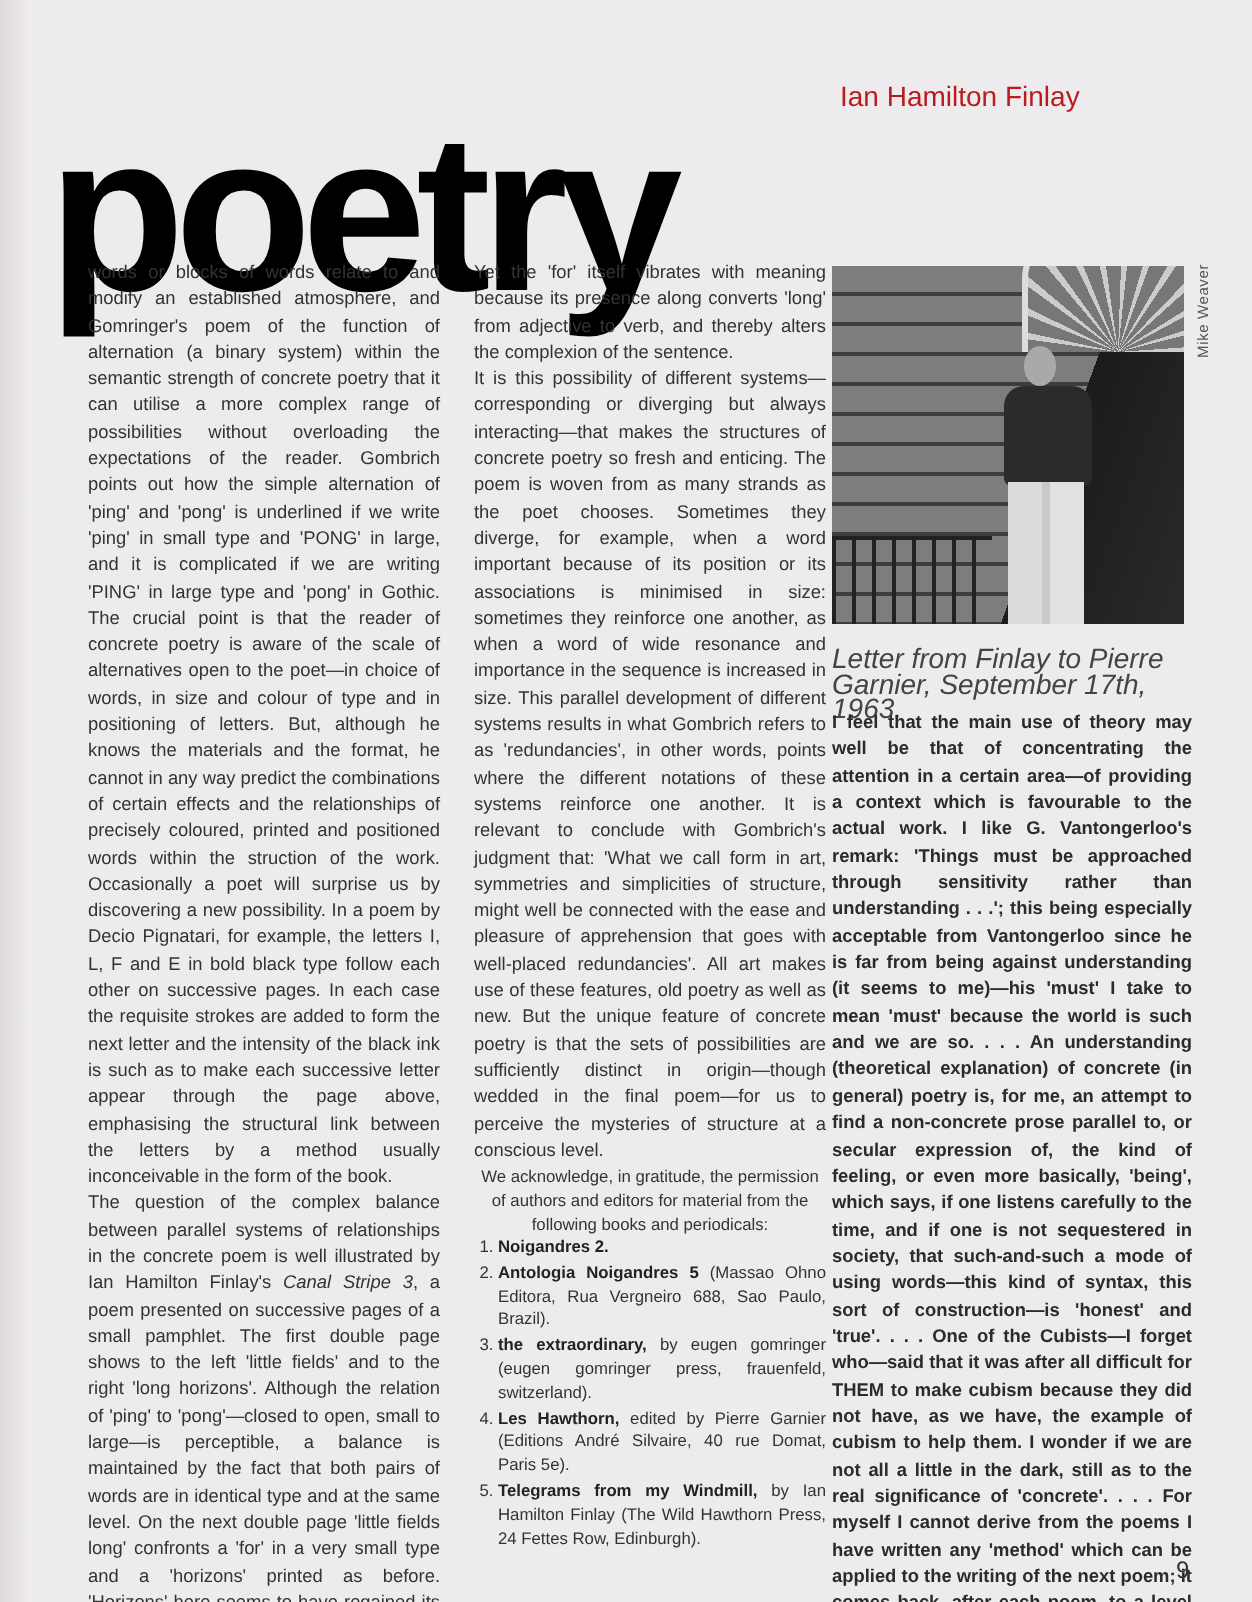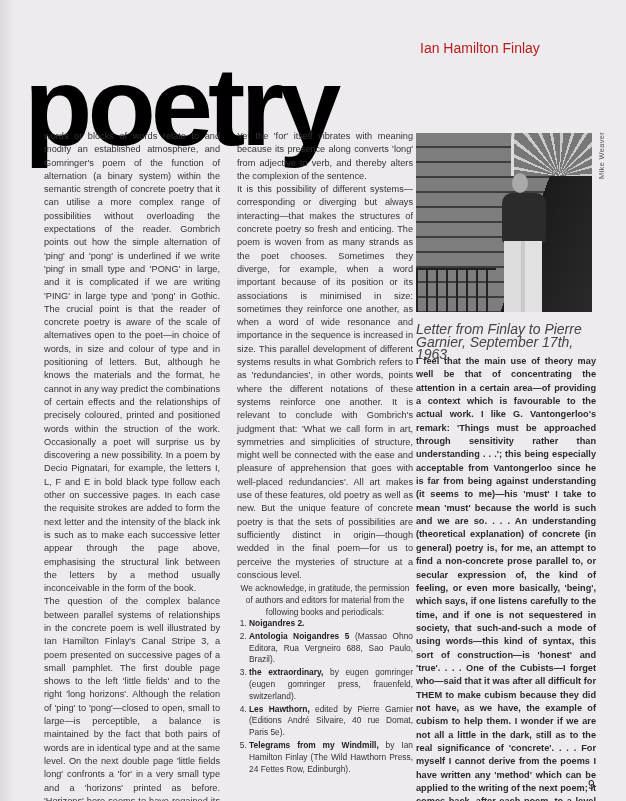--- a/index.html
+++ b/index.html
@@ -25,21 +25,21 @@
     font-size:14px; color:#b91c1c; letter-spacing:0;
   }
   .col {
     position:absolute; top:130px;
     font-size:9.2px; line-height:13.3px;
     text-align:justify; color:#333;
   }
   .col p { margin:0; }
   .col1 { left:44px; width:176px; }
   .col2 { left:237px; width:176px; }
-  .italic { }
+  .italic { font-style:italic; }
   .h2 {
     font-size:23px; color:#1e1e1e; margin:20px 0 8px 0;
     line-height:28px; letter-spacing:-0.3px;
   }
   .ack { font-size:8.4px; line-height:12px; text-align:center; }
   ol.refs { margin:0; padding:0 0 0 12px; font-size:8.4px; line-height:11.8px; text-align:justify; }
   ol.refs li { margin:0 0 1px 0; }
   ol.refs b { color:#222; }
   .photo {
     position:absolute; left:416px; top:133px; width:176px; height:179px;

